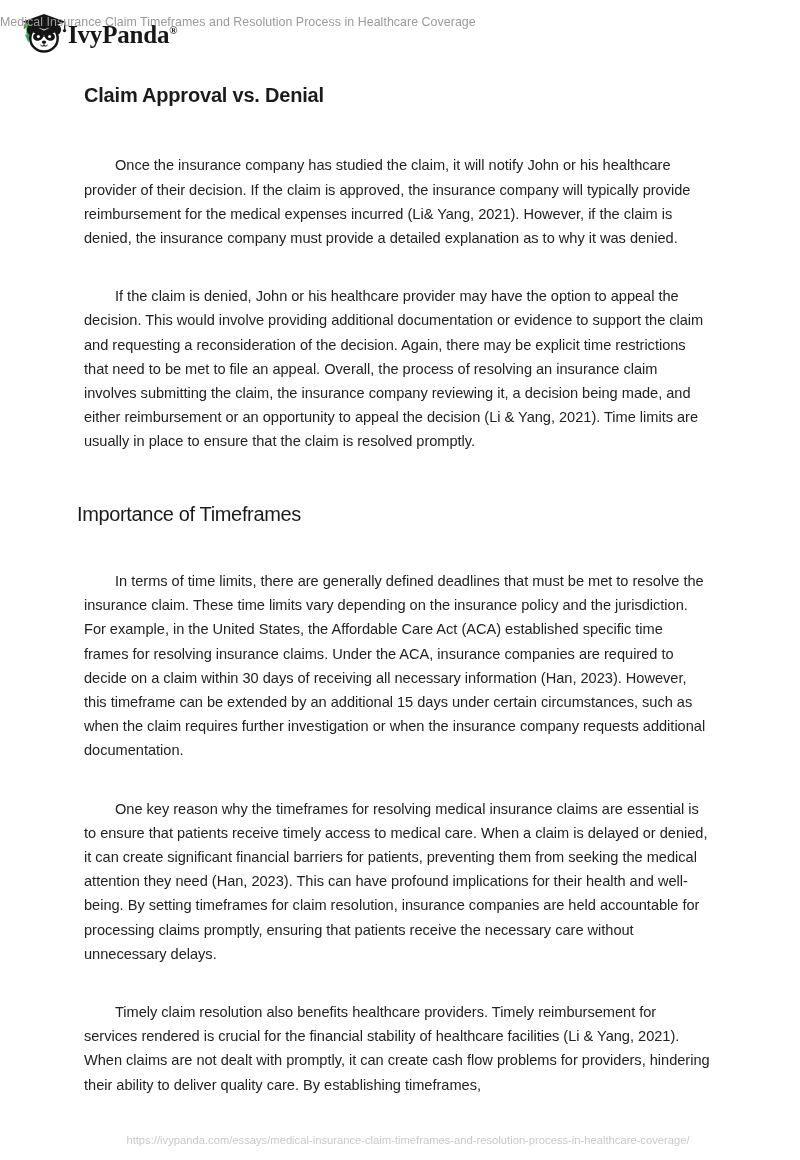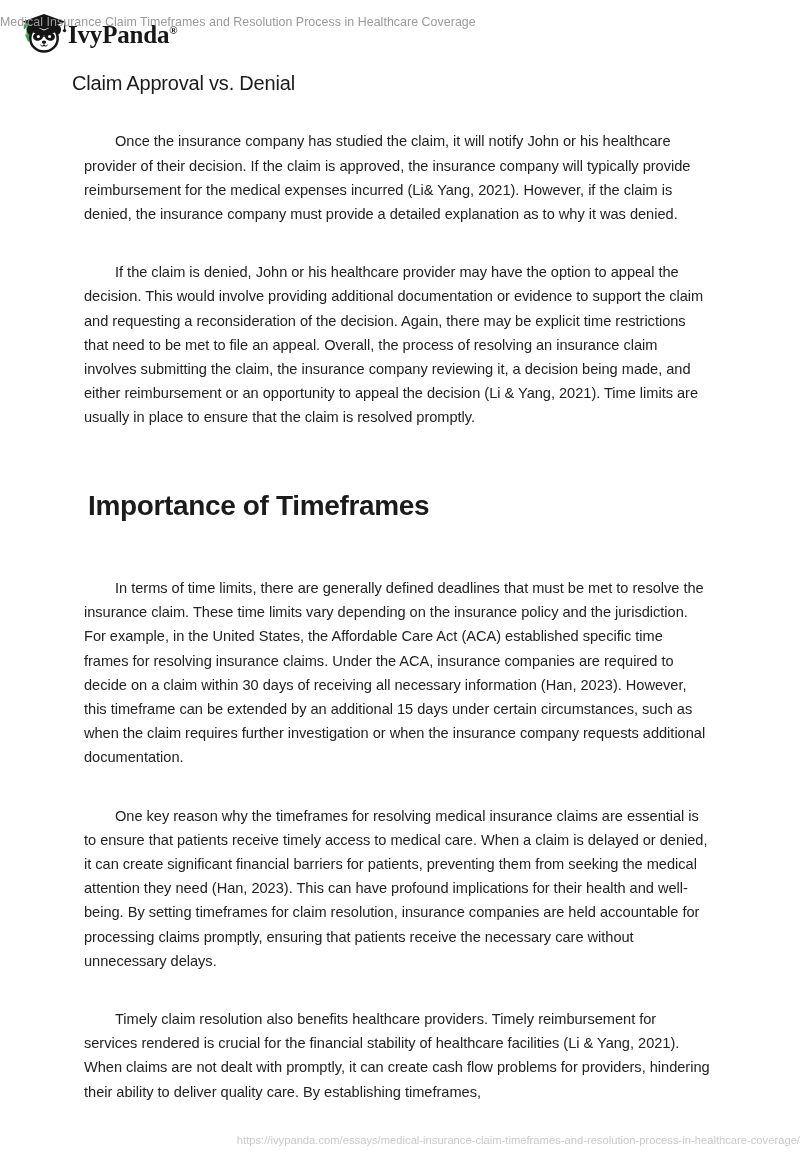--- a/index.html
+++ b/index.html
@@ -71,35 +71,35 @@
 
   
   .content {
     position: absolute;
     left: 72px;
     top: 72px;
     width: 650px;
   }
 
   h1.section-title {
-    font-size: 28px;
-    font-weight: bold;
+    font-size: 20px;
+    font-weight: normal;
     letter-spacing: -0.35px;
     color: #1b1b1b;
     line-height: 1.12;
-    margin: 16px;
+    margin: 5px;
   }
 
   h2.section-title {
     font-size: 20px;
-    font-weight: normal;
+    font-weight: bold;
     letter-spacing: -0.2px;
     color: #1b1b1b;
     line-height: 1.12;
-    margin: 0;
+    margin: 12px;
   }
 
   p.body-text {
     font-size: 14.6px;
     line-height: 24.2px;
     color: #222222;
     text-indent: 31px;
     margin: 12px;
     letter-spacing: -0.02px;
   }
@@ -117,21 +117,21 @@
     bottom: 0;
     width: 800px;
     height: 60px;
   }
 
   .footer-url {
     position: absolute;
     left: 16px;
     right: 0;
     bottom: 14px;
-    text-align: right;
+    text-align: center;
     font-size: 11.2px;
     color: #c9c9c9;
     letter-spacing: 0.01px;
     white-space: nowrap;
   }
 </style>
 </head>
 <body>
 
 <div class="page-header">

